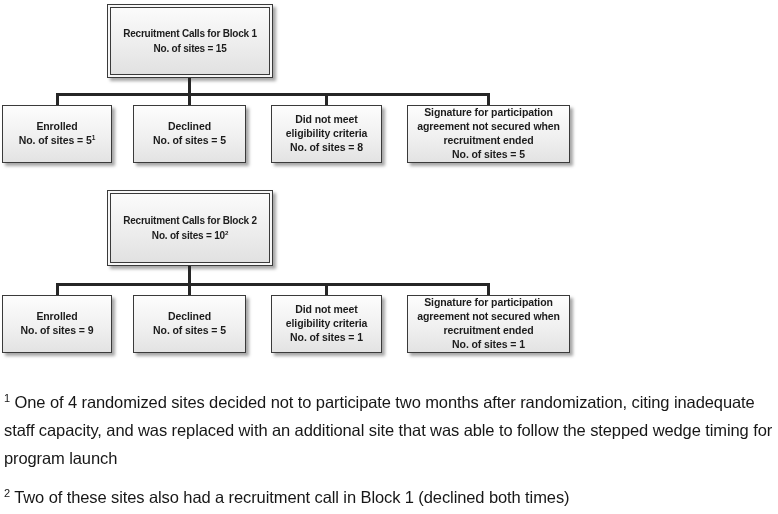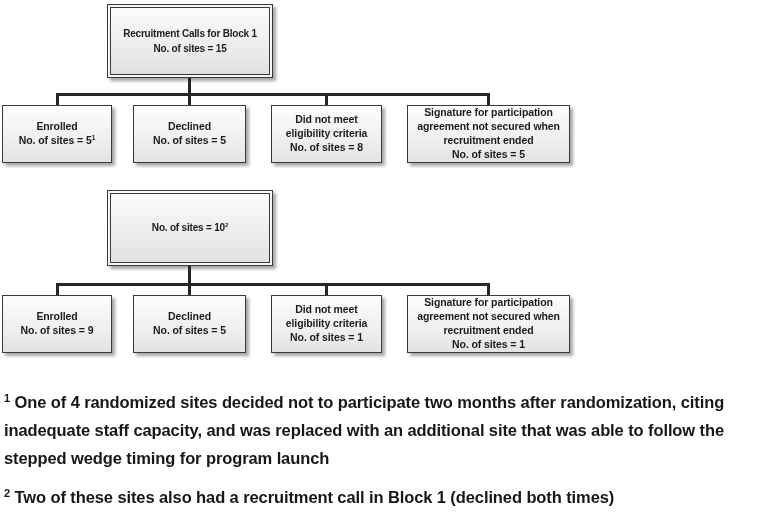--- a/index.html
+++ b/index.html
@@ -32,21 +32,21 @@
     font-size:10px; font-weight:bold; color:#1c1c1c;
     text-align:center; line-height:1.55; letter-spacing:-0.2px; white-space:nowrap;
   }
 
   .conn { position:absolute; background:#262626; }
 
   sup { font-size:0.62em; line-height:0; }
 
   .footnotes {
     position:absolute; left:4px; top:388px; width:772px;
-    color:#171717; font-weight:bold;
+    color:#171717; font-weight:normal;
     font-size:16.5px; line-height:28px; letter-spacing:-0.1px;
   }
   .footnote { margin:0; }
   .footnote + .footnote { margin-top:11px; }
   .fn-sup { font-size:11px; }
 </style>
 </head>
 <body>
 
 <div class="canvas">
@@ -88,20 +88,21 @@
 
   <div class="box" style="left:407px;top:105px;width:163px;height:58px">
     <div>Signature for participation</div>
     <div>agreement not secured when</div>
     <div>recruitment ended</div>
     <div><span>No. of sites = 5</span><sup></sup></div>
   </div>
 
   <div class="header-box" style="left:107px;top:190px;width:166px;height:76px">
     <div class="header-inner">
+      <div>Recruitment Calls for Block 2</div>
       <div><span>No. of sites = 10</span><sup>2</sup></div>
     </div>
   </div>
 
   <div class="conn" style="left:188px;top:266px;width:3px;height:19px"></div>
   <div class="conn" style="left:56px;top:283px;width:434px;height:3px"></div>
   <div class="conn" style="left:56px;top:286px;width:3px;height:10px"></div>
   <div class="conn" style="left:188px;top:286px;width:3px;height:10px"></div>
   <div class="conn" style="left:325px;top:286px;width:3px;height:10px"></div>
   <div class="conn" style="left:487px;top:286px;width:3px;height:10px"></div>

